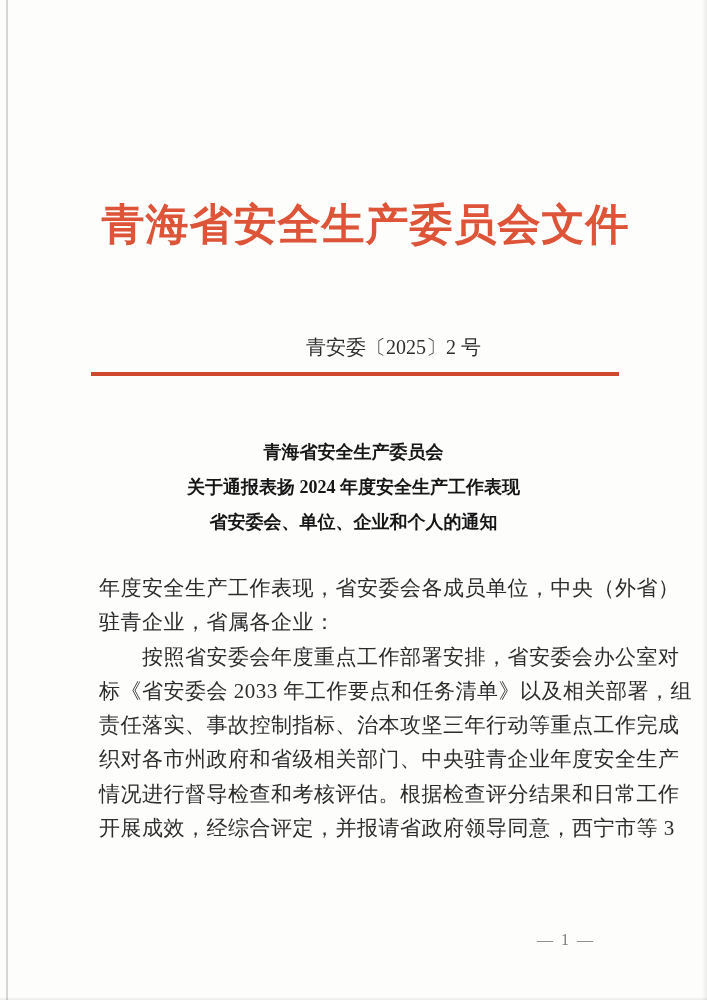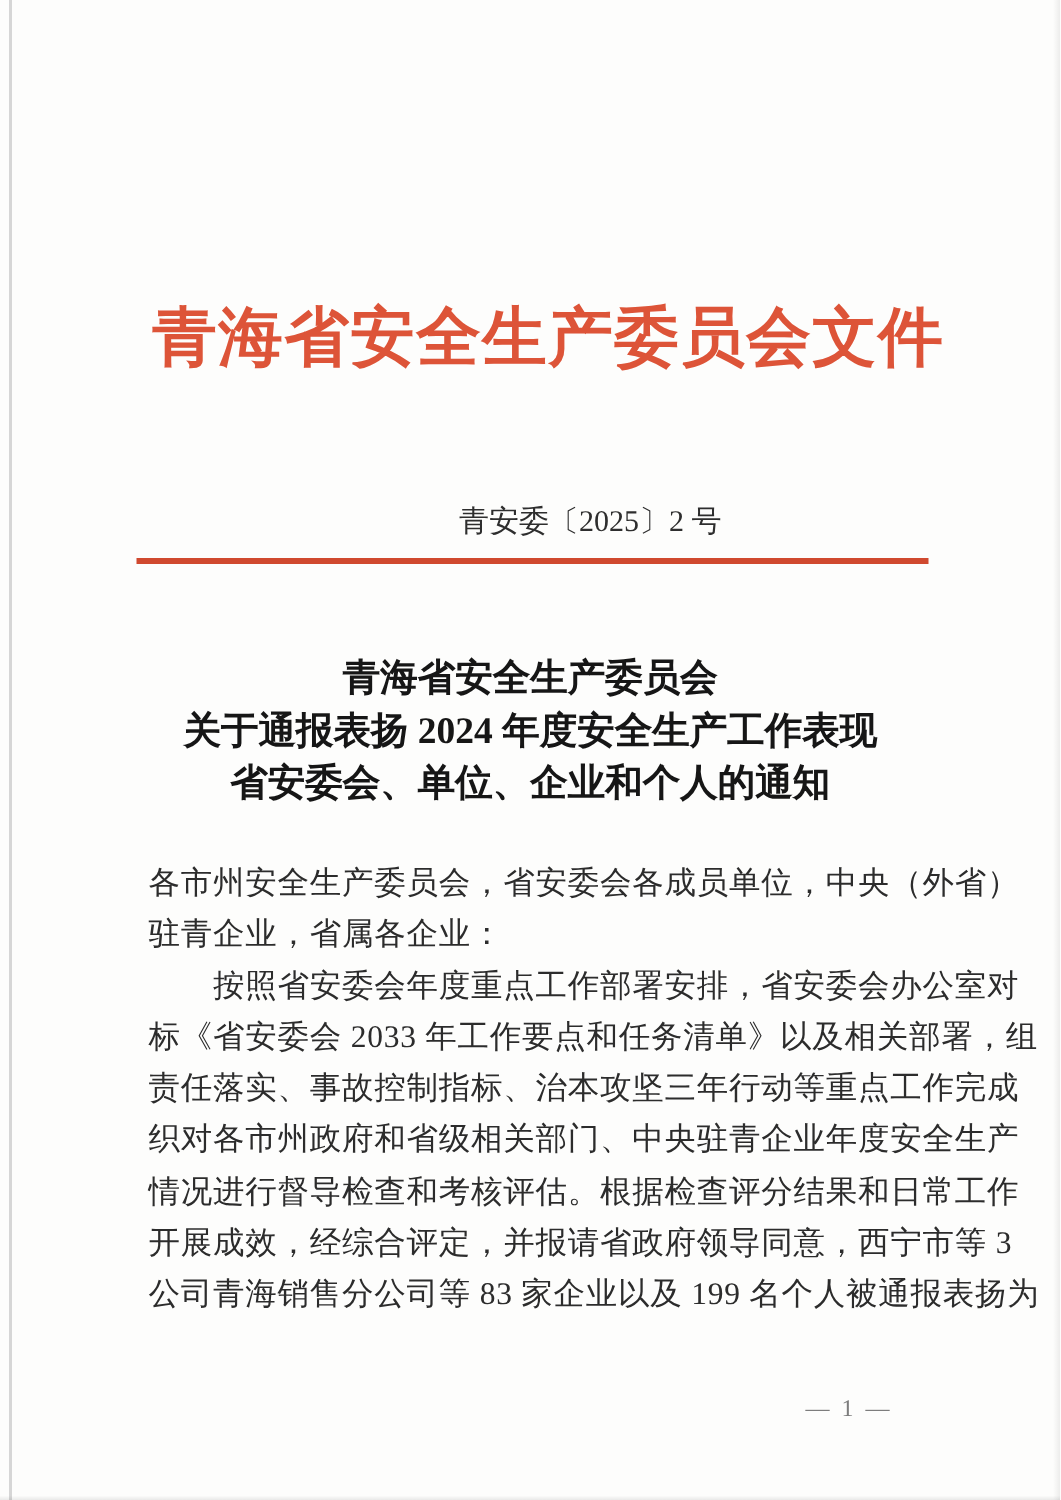--- a/index.html
+++ b/index.html
@@ -64,21 +64,21 @@
     width: 528px;
     height: 4px;
     background: #d0492f;
   }
   .notice-title {
     position: absolute;
     top: 435px;
     left: 0;
     width: 707px;
     text-align: center;
-    font-size: 25px;
+    font-size: 18px;
     font-weight: bold;
     line-height: 35px;
     color: #161616;
   }
   .body-text {
     position: absolute;
     top: 571px;
     left: 99px;
     width: 522px;
     font-size: 21px;
@@ -117,26 +117,25 @@
 
   <div class="red-rule"></div>
 
   <div class="notice-title">
     <div class="title-line">青海省安全生产委员会</div>
     <div class="title-line">关于通报表扬 2024 年度安全生产工作表现</div>
     <div class="title-line">省安委会、单位、企业和个人的通知</div>
   </div>
 
   <div class="body-text">
-    <p class="line">各市州安全生产委员会，省安委会各成员单位，中央（外省）</p>
+    <p class="line">年度安全生产工作表现，省安委会各成员单位，中央（外省）</p>
     <p class="line">驻青企业，省属各企业：</p>
     <p class="line indent">按照省安委会年度重点工作部署安排，省安委会办公室对</p>
     <p class="line">标《省安委会 2033 年工作要点和任务清单》以及相关部署，组</p>
     <p class="line">责任落实、事故控制指标、治本攻坚三年行动等重点工作完成</p>
     <p class="line">织对各市州政府和省级相关部门、中央驻青企业年度安全生产</p>
     <p class="line">情况进行督导检查和考核评估。根据检查评分结果和日常工作</p>
     <p class="line">开展成效，经综合评定，并报请省政府领导同意，西宁市等 3</p>
-    <p class="line">公司青海销售分公司等 83 家企业以及 199 名个人被通报表扬为</p>
   </div>
 
   <div class="page-number">— 1 —</div>
 
 </div>
 
 </body></html>

